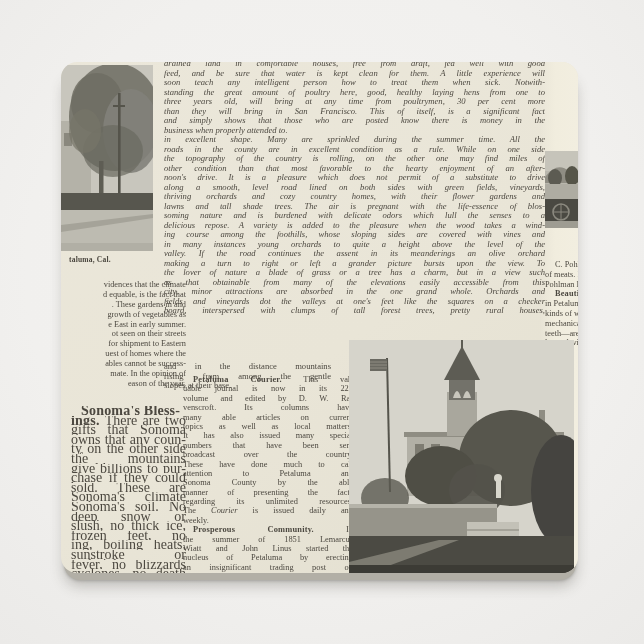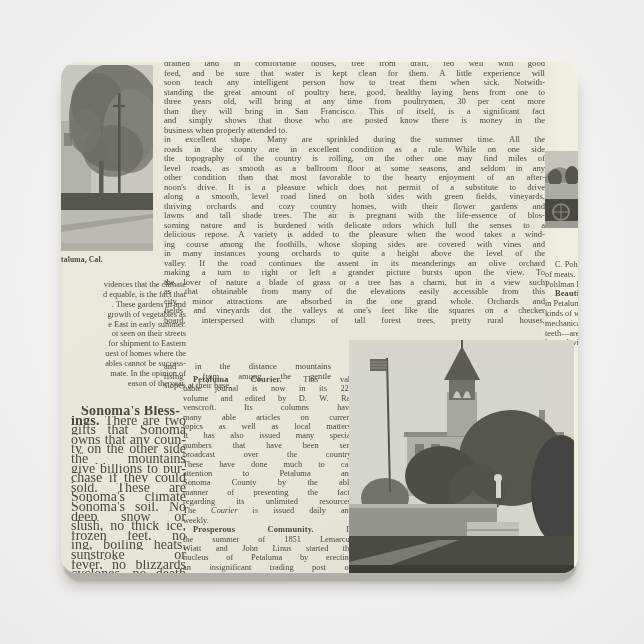--- a/index.html
+++ b/index.html
@@ -23,28 +23,28 @@
   .right-band{
     position:absolute;right:0;top:0;width:38px;height:511px;
     background:linear-gradient(to right, rgba(244,240,228,0) 0%, #f1edde 40%, #f2eee0 100%);
   }
   .photo{position:absolute;}
   .photo svg{display:block;}
   .caption{
     position:absolute;font-size:7.5px;font-weight:bold;color:#4a463e;
     letter-spacing:.2px;white-space:nowrap;
   }
-  .caption-street{left:0;top:193px;}
+  .caption-street{left:8px;top:193px;}
   .tcol{position:absolute;color:#4c4840;}
   .tl{text-align:justify;text-align-last:justify;overflow:hidden;}
   .tl.end{text-align-last:left;}
   .tl.ind{text-indent:10px;}
   .tl b{font-weight:bold;letter-spacing:.2px;}
   .main-text{left:103px;top:-3px;width:381px;font-size:8.6px;}
-  .main-text .tl{height:9.5px;line-height:9.5px;}
+  .main-text .tl{height:9.5px;line-height:9.5px;font-style:italic;}
   .tail-text{left:103px;top:300px;width:167px;font-size:8.6px;}
   .tail-text .tl{height:9.7px;line-height:9.7px;}
   .frag-col{left:0;top:218px;width:125px;font-size:8.3px;}
   .frag-col .tl{height:9.9px;line-height:9.9px;text-align-last:right;}
   .bless-col{left:10px;top:344px;width:115px;font-size:14px;}
   .bless-col .tl{height:9.6px;line-height:9.6px;}
   .center-col{left:122px;top:313px;width:170px;font-size:8.4px;}
   .center-col .tl{height:9.4px;line-height:9.4px;}
   .right-col{left:484px;top:198px;width:55px;font-size:8.3px;}
   .right-col .tl{height:9.8px;line-height:9.8px;text-align:left;text-align-last:left;white-space:nowrap;}
@@ -88,21 +88,20 @@
           <div class="tl">feed, and be sure that water is kept clean for them.  A little experience will</div>
           <div class="tl">soon teach any intelligent person how to treat them when sick.  Notwith-</div>
           <div class="tl">standing the great amount of poultry here, good, healthy laying hens from one to</div>
           <div class="tl">three years old, will bring at any time from poultrymen, 30 per cent more</div>
           <div class="tl">than they will bring in San Francisco.  This of itself, is a significant fact</div>
           <div class="tl">and simply shows that those who are posted know there is money in the</div>
           <div class="tl end">business when properly attended to.</div>
           <div class="tl">in excellent shape.  Many are sprinkled during the summer time.  All the</div>
           <div class="tl">roads in the county are in excellent condition as a rule.  While on one side</div>
           <div class="tl">the topography of the country is rolling, on the other one may find miles of</div>
-          <div class="tl">level roads, as smooth as a ballroom floor at some seasons, and seldom in any</div>
           <div class="tl">other condition than that most favorable to the hearty enjoyment of an after-</div>
           <div class="tl">noon's drive.  It is a pleasure which does not permit of a substitute to drive</div>
           <div class="tl">along a smooth, level road lined on both sides with green fields, vineyards,</div>
           <div class="tl">thriving orchards and cozy country homes, with their flower gardens and</div>
           <div class="tl">lawns and tall shade trees.  The air is pregnant with the life-essence of blos-</div>
           <div class="tl">soming nature and is burdened with delicate odors which lull the senses to a</div>
           <div class="tl">delicious repose.  A variety is added to the pleasure when the wood takes a wind-</div>
           <div class="tl">ing course among the foothills, whose sloping sides are covered with vines and</div>
           <div class="tl">in many instances young orchards to quite a height above the level of the</div>
           <div class="tl">valley.  If the road continues the assent in its meanderings an olive orchard</div>

